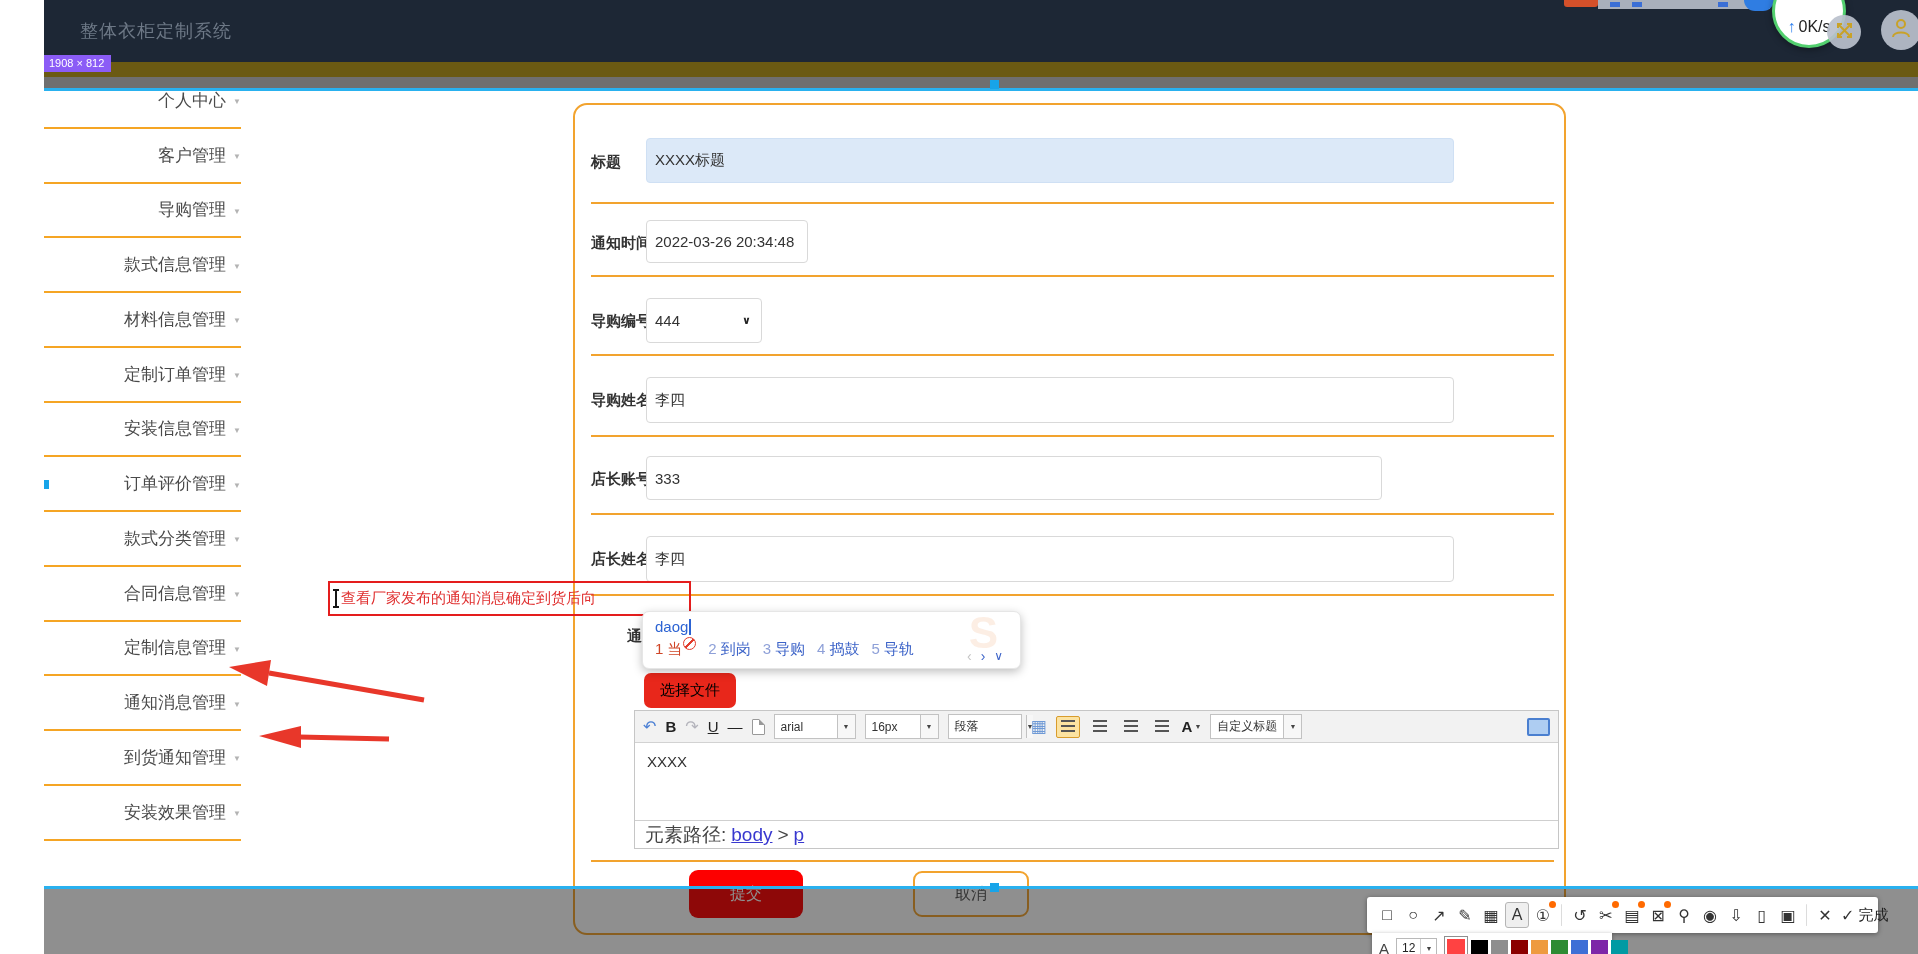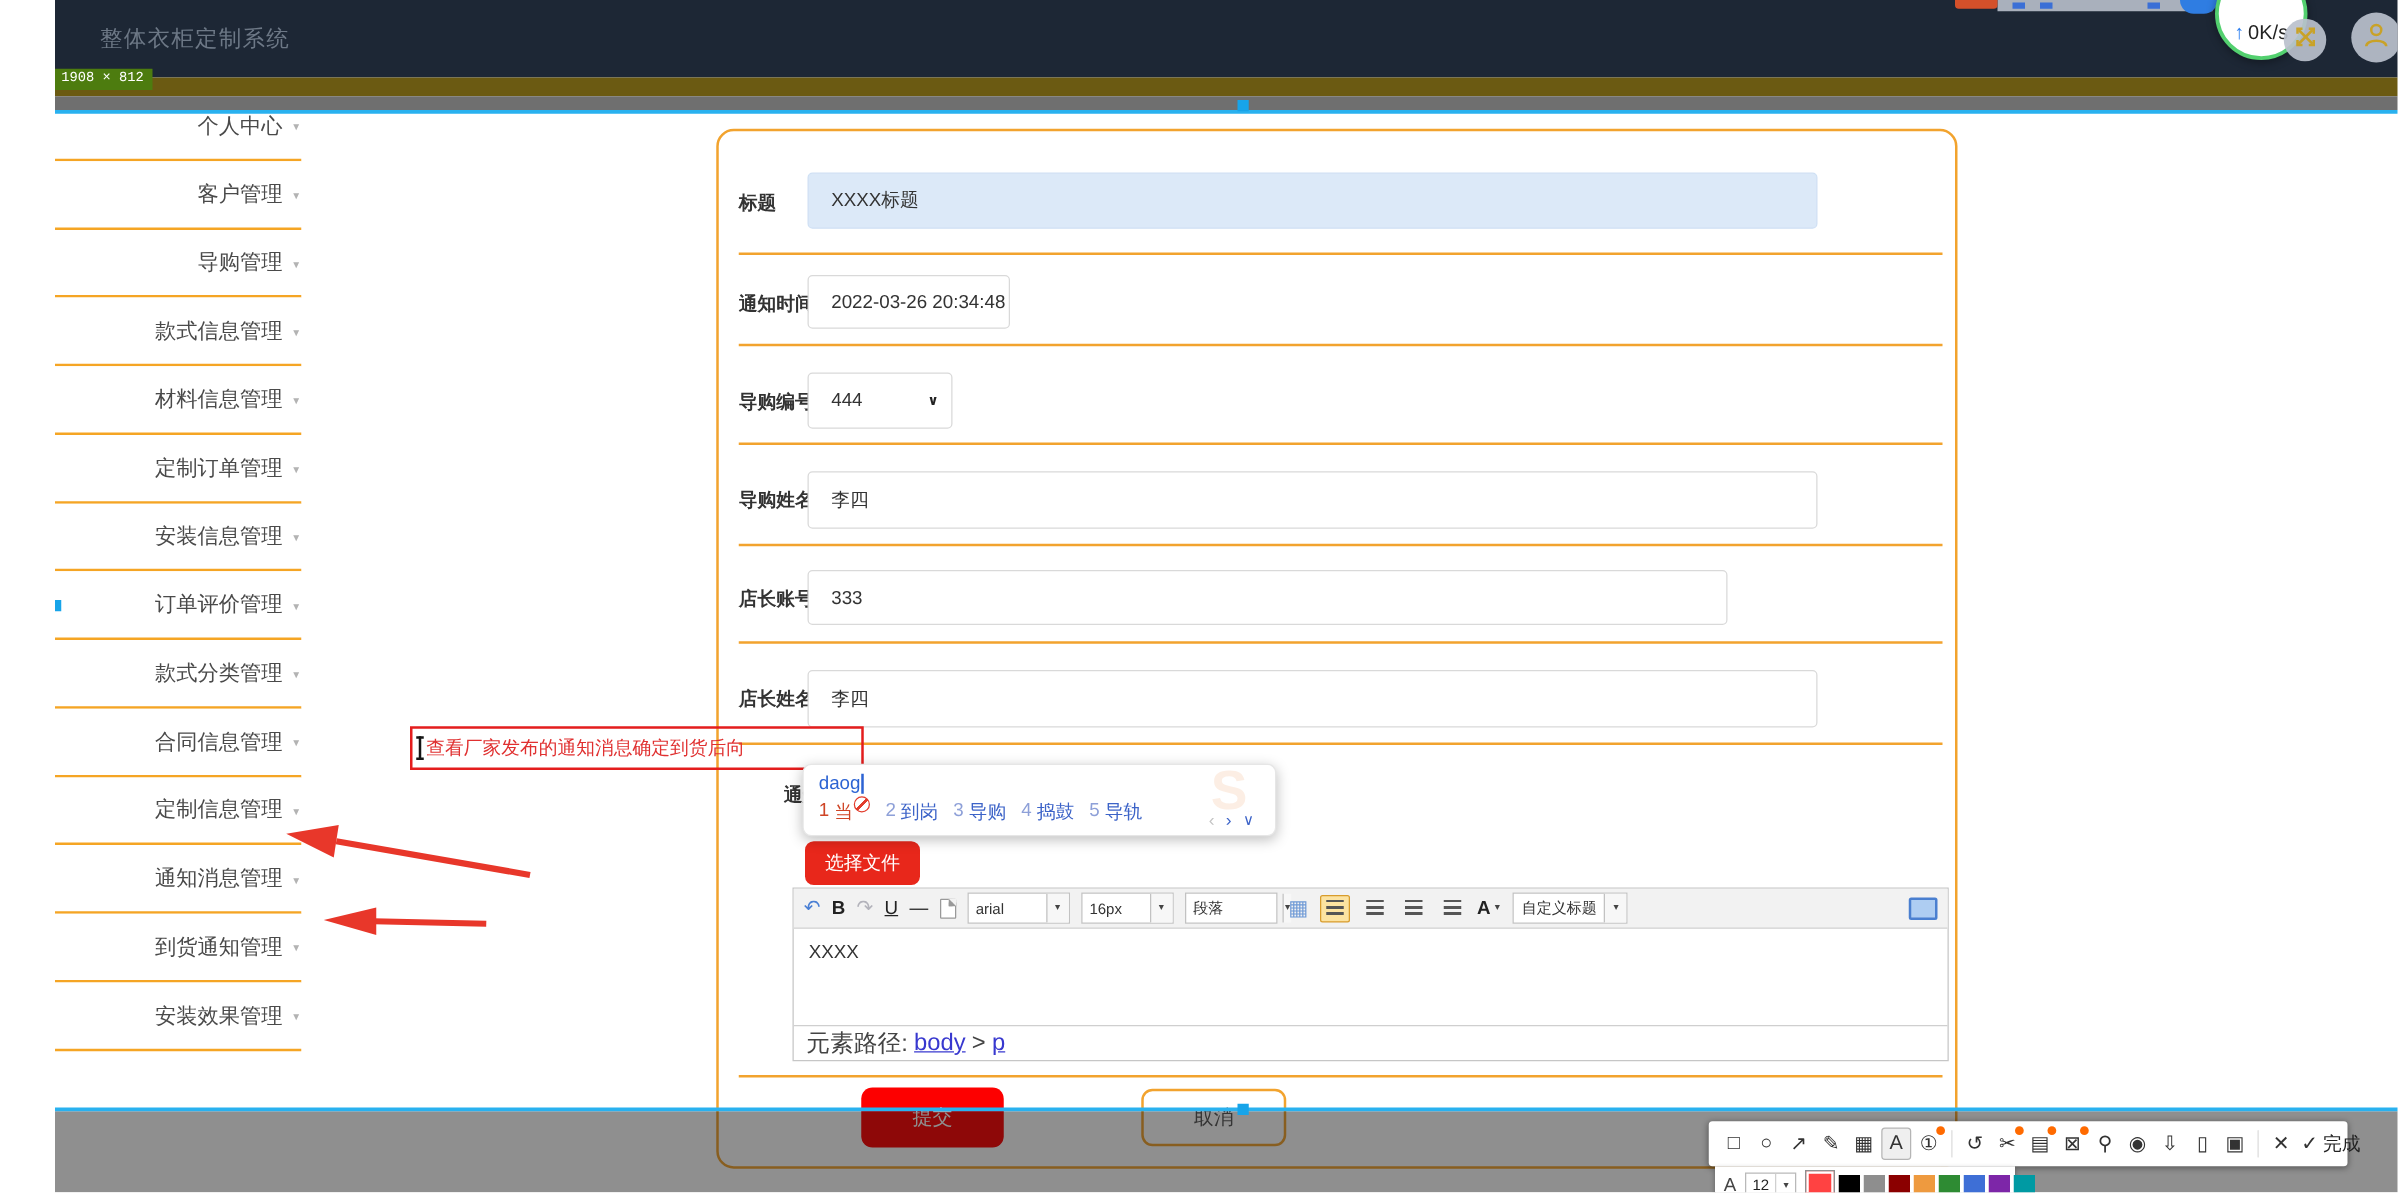--- a/index.html
+++ b/index.html
@@ -4,22 +4,22 @@
 <style>
   html,body{margin:0;padding:0;background:#fff;}
   #stage{position:relative;width:1918px;height:954px;overflow:hidden;background:#fff;
          font-family:"Liberation Sans","DejaVu Sans",sans-serif;margin-left:44px;}
 
   
   .hdr-navy{position:absolute;left:0;top:0;width:100%;height:62px;background:#1d2735;z-index:10;}
   .hdr-title{position:absolute;left:36px;top:19px;font-size:18px;color:#6d7886;letter-spacing:1px;}
   .hdr-olive{position:absolute;left:0;top:62px;width:100%;height:15px;background:#6b5a12;z-index:10;}
   .hdr-gray{position:absolute;left:0;top:77px;width:100%;height:11px;background:#6f6f6f;z-index:10;}
-  .size-label{position:absolute;left:0;top:55px;background:#4d7c0f;color:#fff;font-size:11px;
-              padding:2px 7px 3px 5px;z-index:12;white-space:nowrap;font-family:Liberation Mono, monospace;}
+  .size-label{position:absolute;left:0;top:55px;background:#8b5cf6;color:#fff;font-size:11px;
+              padding:2px 7px 3px 5px;z-index:12;white-space:nowrap;}
 
   
   .sel-line{position:absolute;left:0;width:100%;height:3px;background:#29b1ef;z-index:55;}
   .sel-top{top:88px;} .sel-bottom{top:886px;}
   .handle{position:absolute;width:9px;height:9px;background:#17a4e9;z-index:56;}
 
   
   .frag-orange{position:absolute;left:1520px;top:0;width:34px;height:7px;background:#d4502a;border-radius:0 0 3px 3px;z-index:12;}
   .frag-bar{position:absolute;left:1554px;top:0;width:172px;height:9px;background:#a9b0bc;z-index:11;}
   .frag-dash{position:absolute;top:2px;width:10px;height:5px;background:#3b6fd6;}
@@ -44,32 +44,32 @@
   .side-item{height:52.75px;display:flex;align-items:center;justify-content:flex-end;gap:7px;
              border-bottom:2px solid #f5a524;background:#fff;cursor:pointer;font-family:Liberation Serif, serif;}
   .side-label{font-size:17px;color:#4a4a4a;}
   .caret{font-size:8px;color:#b3b3b3;margin-top:3px;}
 
   
   .panel{position:absolute;left:529px;top:103px;width:993px;height:832px;background:#fff;
          border:2px solid #f2a32e;border-radius:14px;box-sizing:border-box;z-index:2;}
   .f-label{position:absolute;left:16px;font-size:15px;font-weight:bold;color:#333;white-space:nowrap;}
   .f-sep{position:absolute;left:16px;width:963px;height:2px;background:#f2a32e;}
-  .f-input{position:absolute;left:71px;display:flex;align-items:center;padding-left:18px;
+  .f-input{position:absolute;left:71px;display:flex;align-items:center;padding-left:8px;
            font-size:15px;color:#333;background:#fff;border:1px solid #d9d9d9;border-radius:4px;box-sizing:border-box;}
   .inp-title{top:33px;width:808px;height:45px;background:#dce9f8;border-color:#cfe0f4;}
   .inp-time{top:115px;width:162px;height:43px;}
   .inp-select{top:193px;width:116px;height:45px;}
   .inp-select .chev{position:absolute;right:10px;font-size:11px;font-weight:bold;color:#222;}
   .inp-gname{top:272px;width:808px;height:46px;}
   .inp-acct{top:351px;width:736px;height:44px;}
   .inp-mname{top:431px;width:808px;height:46px;}
 
   .upload-btn{position:absolute;left:69px;top:568px;width:92px;height:35px;background:#e8271b;border-radius:7px;
-              color:#ffffff;font-size:15px;display:flex;align-items:center;justify-content:center;cursor:pointer;}
+              color:#000000;font-size:15px;display:flex;align-items:center;justify-content:center;cursor:pointer;}
 
   
   .editor{position:absolute;left:59px;top:605px;width:925px;height:139px;border:1px solid #c6c6c6;
           box-sizing:border-box;background:#fff;}
   .ed-toolbar{height:31px;background:#f2f2f2;border-bottom:1px solid #d2d2d2;display:flex;align-items:center;
               padding:0 8px;gap:9px;}
   .ed-ic{font-size:15px;color:#222;cursor:pointer;line-height:1;}
   .ic-undo{color:#4a7fd4;font-size:16px;} .ic-redo{color:#b3b3bb;font-size:16px;}
   .ic-bold{font-weight:bold;} .ic-under{text-decoration:underline;}
   .doc-ic{width:11px;height:14px;background:#fff;border:1px solid #999;border-radius:1px;position:relative;cursor:pointer;}

